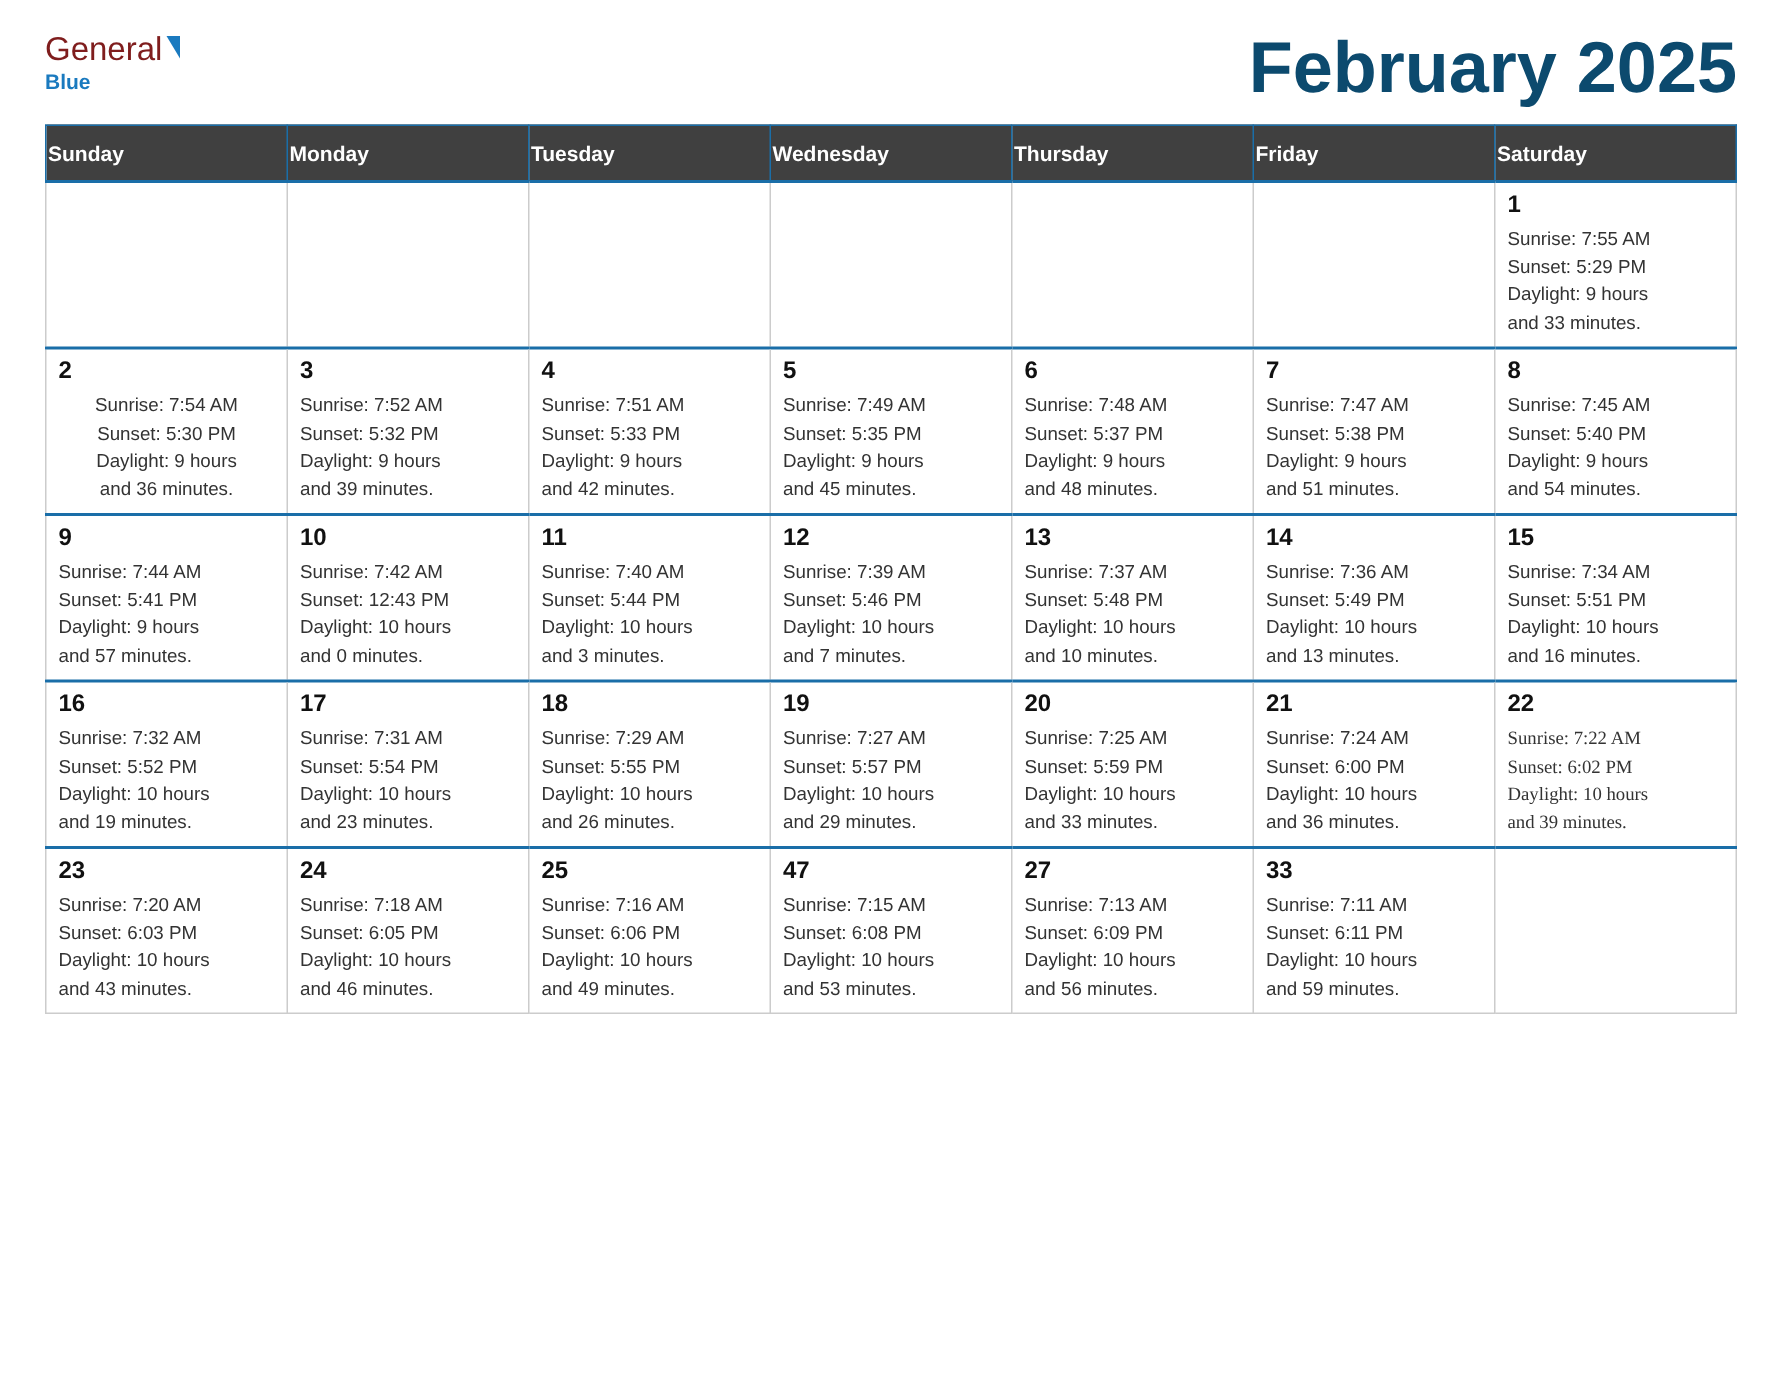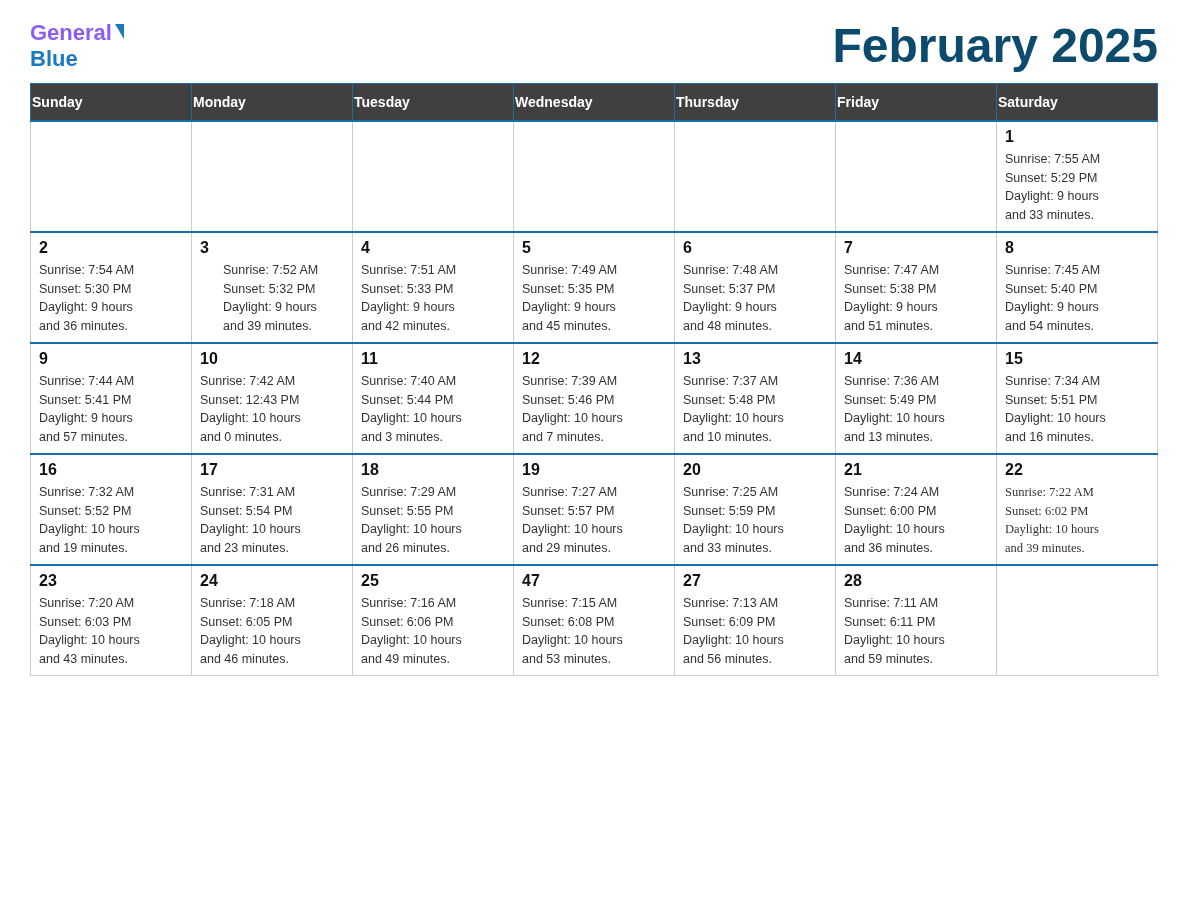--- a/index.html
+++ b/index.html
@@ -11,25 +11,25 @@
       padding: 20px 30px;
     }
     .header {
       display: flex;
       justify-content: space-between;
       align-items: flex-start;
       margin-bottom: 10px;
     }
     .logo-text-general {
       font-size: 22px;
-      font-weight: bold;
-      color: #8b5cf6;
+      font-weight: normal;
+      color: #7f1d1d;
     }
     .logo-text-blue {
-      font-size: 22px;
+      font-size: 14px;
       font-weight: bold;
       color: #1a7abf;
     }
     .logo-wrapper {
       display: flex;
       flex-direction: column;
     }
     .logo-top {
       display: flex;
       align-items: center;
@@ -144,28 +144,28 @@
           <div class="day-number">1</div>
           <div class="day-info" style="white-space: pre-line;">Sunrise: 7:55 AM
 Sunset: 5:29 PM
 Daylight: 9 hours
 and 33 minutes.</div>
         </td>
       </tr>
       <tr>
         <td>
           <div class="day-number">2</div>
-          <div class="day-info" style="white-space: pre-line;">Sunrise: 7:54 AM
+          <div class="day-info" style="white-space: pre-line; text-align: center;">Sunrise: 7:54 AM
 Sunset: 5:30 PM
 Daylight: 9 hours
 and 36 minutes.</div>
         </td>
         <td>
           <div class="day-number">3</div>
-          <div class="day-info" style="white-space: pre-line; margin-left: 23px;">Sunrise: 7:52 AM
+          <div class="day-info" style="white-space: pre-line;">Sunrise: 7:52 AM
 Sunset: 5:32 PM
 Daylight: 9 hours
 and 39 minutes.</div>
         </td>
         <td>
           <div class="day-number">4</div>
           <div class="day-info" style="white-space: pre-line;">Sunrise: 7:51 AM
 Sunset: 5:33 PM
 Daylight: 9 hours
 and 42 minutes.</div>
@@ -331,21 +331,21 @@
 and 53 minutes.</div>
         </td>
         <td>
           <div class="day-number">27</div>
           <div class="day-info" style="white-space: pre-line;">Sunrise: 7:13 AM
 Sunset: 6:09 PM
 Daylight: 10 hours
 and 56 minutes.</div>
         </td>
         <td>
-          <div class="day-number">28</div>
+          <div class="day-number">33</div>
           <div class="day-info" style="white-space: pre-line;">Sunrise: 7:11 AM
 Sunset: 6:11 PM
 Daylight: 10 hours
 and 59 minutes.</div>
         </td>
         <td class="empty-cell"></td>
       </tr>
     </tbody>
 </table>
 

